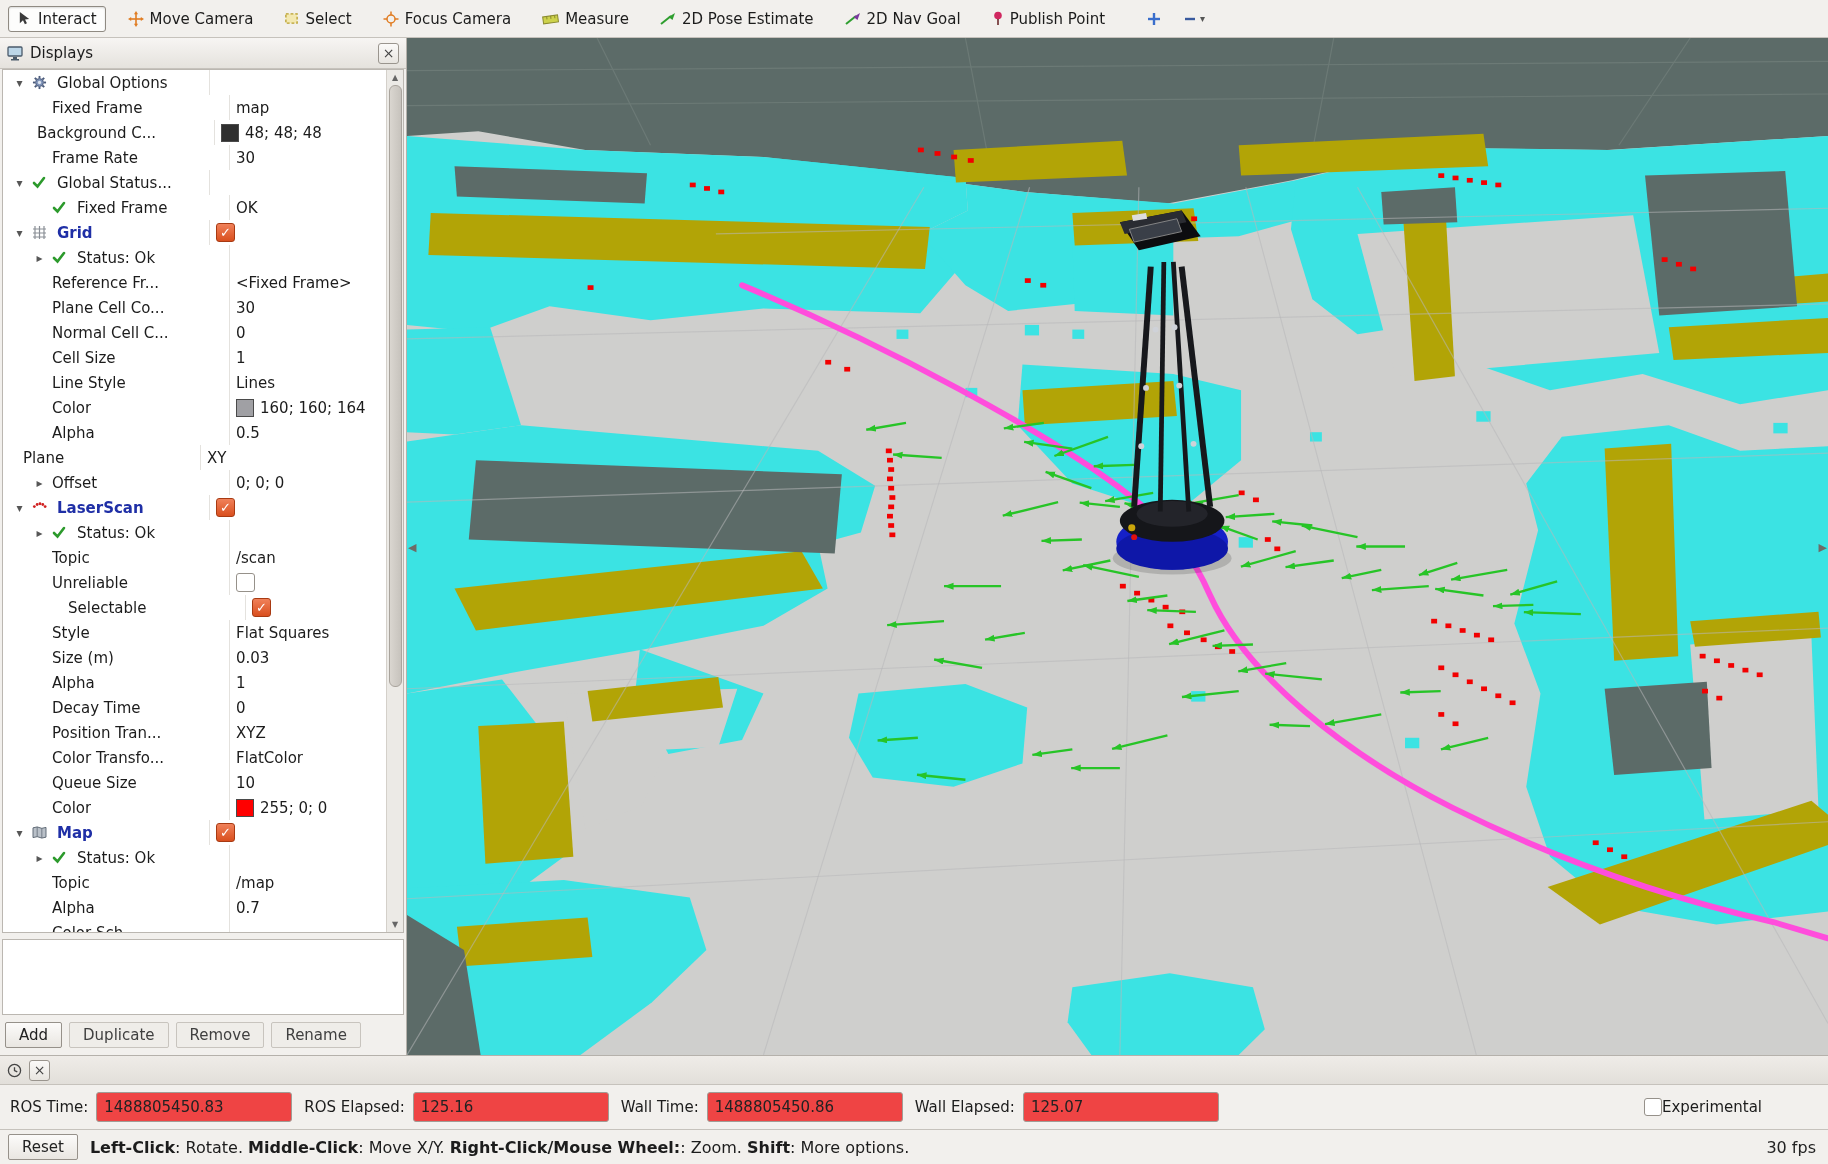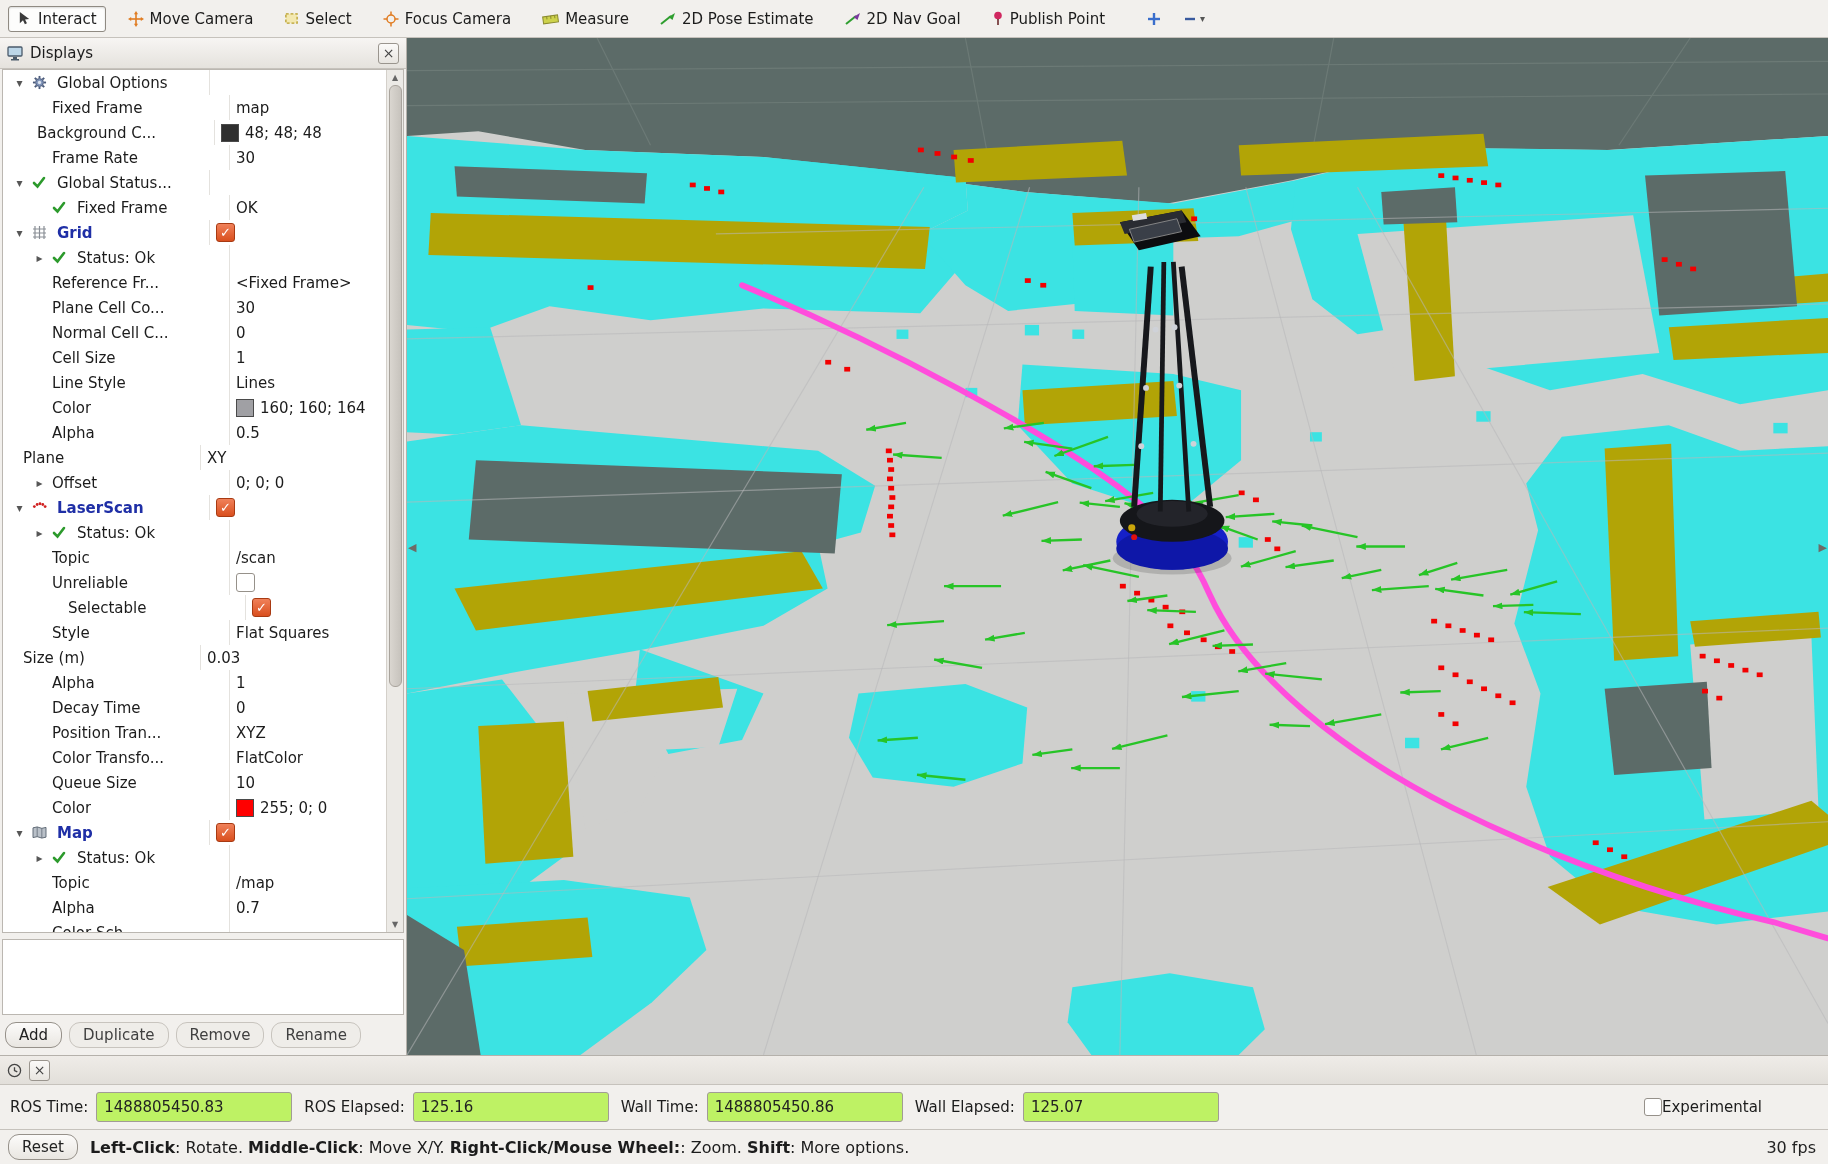--- a/index.html
+++ b/index.html
@@ -45,21 +45,21 @@
   .cb.checked{background:linear-gradient(#f0815a,#d94f1e);border-color:#a83a12}
   .cb.checked::after{content:"✓"}
   .vscroll{width:16px;flex:0 0 16px;background:#eceae6;border-left:1px solid #d4d0ca;position:relative;
            display:flex;flex-direction:column;align-items:center;font-size:8px;color:#666}
   .vscroll .up{margin-top:3px}
   .vscroll .down{position:absolute;bottom:3px}
   .vthumb{position:absolute;top:15px;left:2px;width:11px;height:600px;
           background:linear-gradient(90deg,#dad6d0,#c7c3bd);border:1px solid #a9a49d;border-radius:6px}
   .empty-box{height:76px;margin:6px 2px 0;background:#fff;border:1px solid #bbb7b1}
   .display-btns{display:flex;gap:7px;padding:7px 5px}
-  .pbtn{padding:3px 13px;border:1px solid #96918a;border-radius:11px;font-size:15px;color:#222;
+  .pbtn{padding:3px 13px;border:1px solid #96918a;border-radius:2px;font-size:15px;color:#222;
         background:linear-gradient(#fcfbfa,#e9e6e1)}
   .pbtn.disabled{color:#404040;border-color:#c8c4be;background:#efede9}
 
   
   .viewport{flex:1;position:relative;overflow:hidden;background:#5c6b68}
   .viewport svg{position:absolute;inset:0;width:100%;height:100%;display:block}
   .splitter-arrow{position:absolute;top:50%;transform:translateY(-50%);font-size:11px;color:#6f6b66;z-index:3}
   .splitter-arrow.left{left:1px}
   .splitter-arrow.right{right:1px}
   .floor{fill:#cfcfcd}
@@ -73,21 +73,21 @@
   .laserdots rect{fill:#f20000}
   .navpath{fill:none;stroke:#ff4ddc;stroke-width:5;stroke-linecap:round}
 
   
   .time-header{height:28px;flex:0 0 28px;display:flex;align-items:center;gap:7px;padding:0 7px;
                background:linear-gradient(#efece8,#e2dfda);border-top:1px solid #b5b1ab;border-bottom:1px solid #c6c2bc}
   .time-header .panel-title{flex:1}
   .time-fields{height:44px;flex:0 0 44px;display:flex;align-items:center;gap:12px;padding:0 10px;background:#f2f0ed}
   .tfield{display:flex;align-items:center;gap:8px}
   .tfield input{width:180px;height:28px;border:1px solid #a19c95;border-radius:3px;padding:0 7px;
-                font:15px "DejaVu Sans",sans-serif;color:#222;background:#bef264}
+                font:15px "DejaVu Sans",sans-serif;color:#222;background:#ef4444}
   .experimental{margin-left:auto;margin-right:56px;display:flex;gap:0}
   .exp-cb{width:16px;height:16px;border:1px solid #96918a;border-radius:3px;background:#fff}
 
   
   .status-bar{height:34px;flex:0 0 34px;display:flex;align-items:center;gap:12px;padding:0 8px;
               background:#f2f0ed;border-top:1px solid #c6c2bc;font-size:16px}
   .status-help{flex:1;white-space:nowrap;overflow:hidden}
   .fps{color:#222;padding-right:4px}
 </style>
 </head>
@@ -469,21 +469,21 @@
             <div class="tree-row">
               <div class="row-label" style="padding-left: 29px;">
                 <span class="arrow"></span>
                 <span class="rtext">Style</span>
               </div>
               <div class="row-value">
                 <span>Flat Squares</span>
               </div>
             </div>
             <div class="tree-row">
-              <div class="row-label" style="">
+              <div class="row-label" style="padding-left: 29px;">
                 <span class="arrow"></span>
                 <span class="rtext">Size (m)</span>
               </div>
               <div class="row-value">
                 <span>0.03</span>
               </div>
             </div>
             <div class="tree-row">
               <div class="row-label" style="padding-left: 29px;">
                 <span class="arrow"></span>

